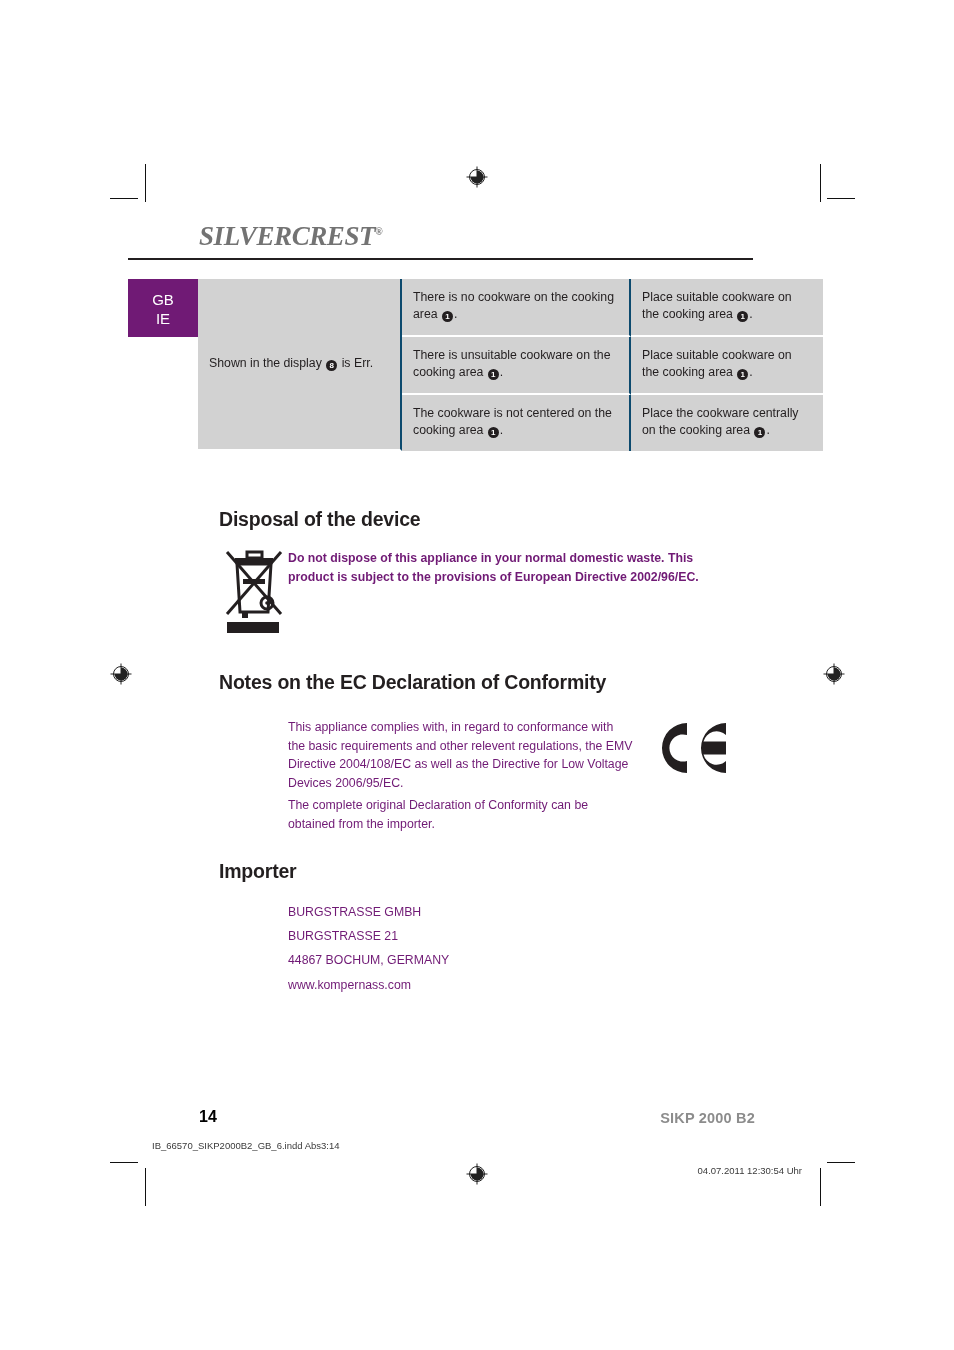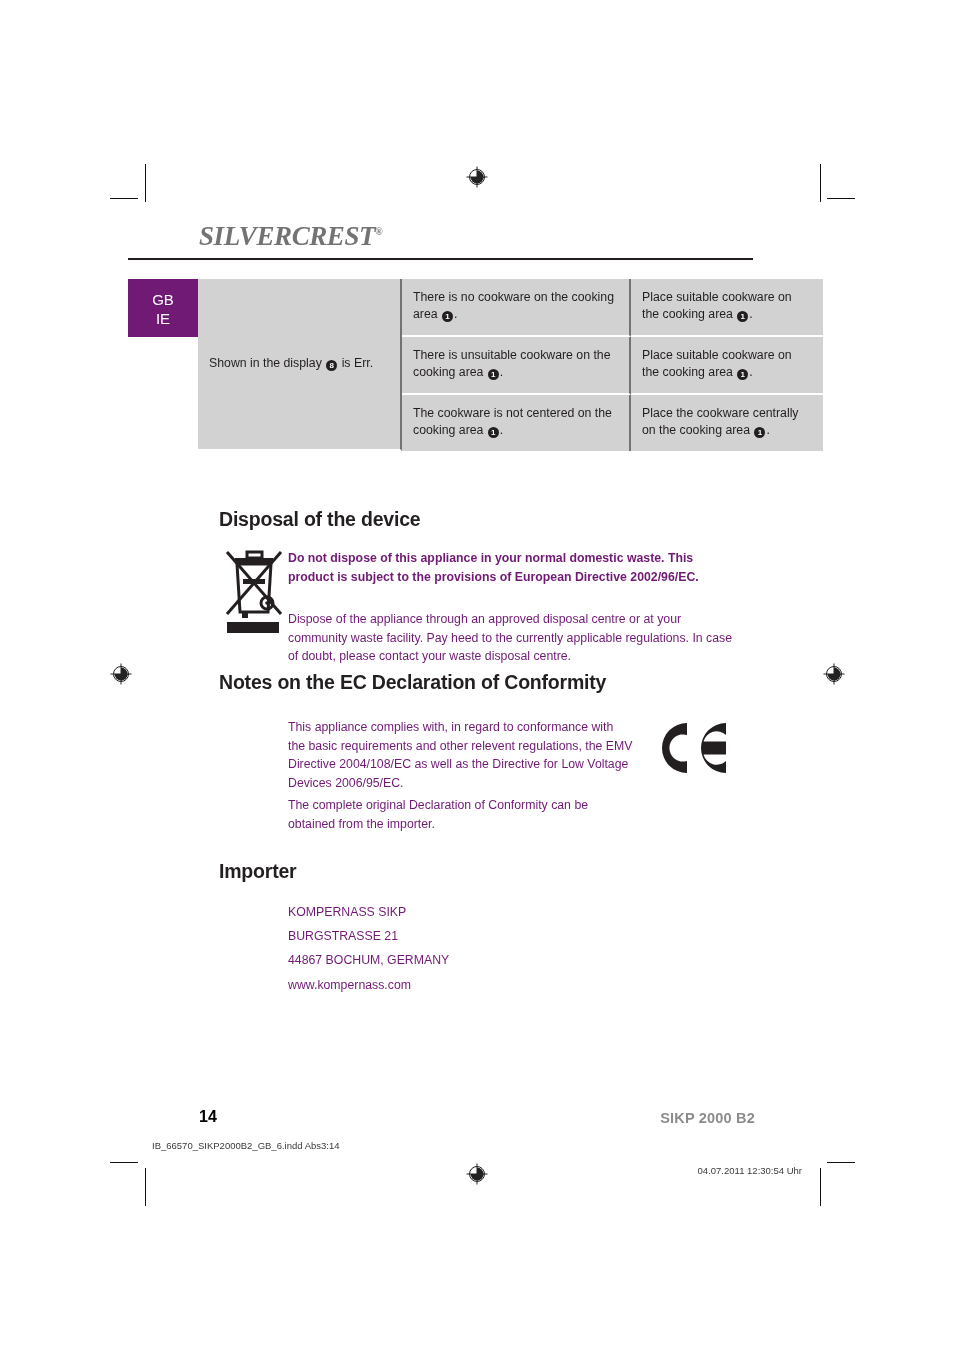--- a/index.html
+++ b/index.html
@@ -94,21 +94,21 @@
     border-spacing: 0;
     table-layout: fixed;
   }
   .tbl td {
     background: #d2d2d2;
     vertical-align: middle;
     font-size: 12.3px;
     line-height: 17px;
     color: #231f20;
     padding: 10px 11px 12px 11px;
-    border-right: 2px solid #737373;
+    border-right: 2px solid #0c4a6e;
     border-bottom: 2px solid #ffffff;
   }
   .tbl td.last-col { border-right: none; }
   .tbl tr:last-child td { border-bottom: none; }
   .tbl td.remedy  { width: 205px; }
   .tbl td.fix     { width: 170px; }
   .tbl td.spanner {
     width: 180px;
     vertical-align: middle;
   }
@@ -289,35 +289,34 @@
     <circle cx="44" cy="57" r="6" fill="none" stroke="#231f20" stroke-width="3"></circle>
     <circle cx="44" cy="57" r="1.8" fill="#231f20"></circle>
 
     <line x1="4" y1="6" x2="58" y2="68" stroke="#231f20" stroke-width="3"></line>
     <line x1="58" y1="6" x2="4" y2="68" stroke="#231f20" stroke-width="3"></line>
 
     <rect x="4" y="76" width="52" height="11" fill="#231f20"></rect>
   </svg>
 
   <div class="body-txt bold" style="left:288px; top:549px; width:450px;">Do not dispose of this appliance in your normal domestic waste. This product is subject to the provisions of European Directive 2002/96/EC.</div>
-  <div class="body-txt" style="left:288px; top:610px; width:450px;">Dispose of the appliance through an approved disposal centre or at your community waste facility. Pay heed to the currently applicable regulations. In case of doubt, please contact your waste disposal centre.</div>
 
   <h2 class="sec" style="top:671px;">Notes on the EC Declaration of Conformity</h2>
 
   <div class="body-txt" style="left:288px; top:718px; width:345px;">This appliance complies with, in regard to conformance with the basic requirements and other relevent regulations, the EMV Directive 2004/108/EC as well as the Directive for Low Voltage Devices 2006/95/EC.</div>
   <div class="body-txt" style="left:288px; top:796px; width:345px;">The complete original Declaration of Conformity can be obtained from the importer.</div>
 
   <svg class="ce" viewBox="0 0 78 58">
     <path d="M31 4 A25 25 0 1 0 31 54 L31 42 A13.6 13.6 0 1 1 31 16 Z" fill="#231f20"></path>
     <path d="M70 4 A25 25 0 1 0 70 54 L70 42 A13.6 13.6 0 0 1 47.5 35.5 L70 35.5 L70 22.5 L47.5 22.5 A13.6 13.6 0 0 1 70 16 Z" fill="#231f20"></path>
   </svg>
 
   <h2 class="sec" style="top:860px;">Importer</h2>
 
-  <div class="body-txt" style="left:288px; top:903px;">KOMPERNASS SIKP</div>
+  <div class="body-txt" style="left:288px; top:903px;">BURGSTRASSE GMBH</div>
   <div class="body-txt" style="left:288px; top:927px;">BURGSTRASSE 21</div>
   <div class="body-txt" style="left:288px; top:951px;">44867 BOCHUM, GERMANY</div>
   <div class="body-txt" style="left:288px; top:976px;">www.kompernass.com</div>
 
   <div class="page-num">14</div>
   <div class="model">SIKP 2000 B2</div>
   <div class="slug-left">IB_66570_SIKP2000B2_GB_6.indd   Abs3:14</div>
   <div class="slug-right">04.07.2011   12:30:54 Uhr</div>
 
 </div>

